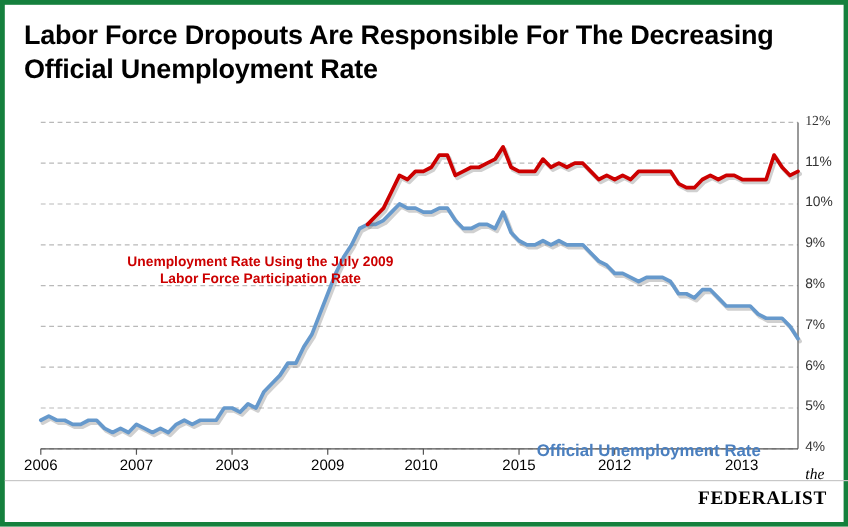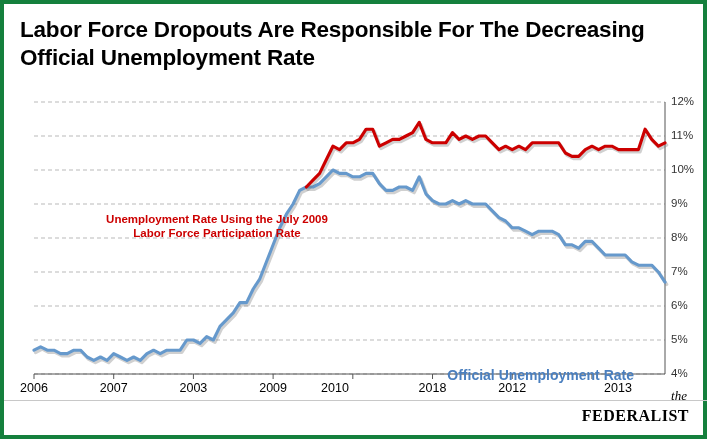--- a/index.html
+++ b/index.html
@@ -118,27 +118,27 @@
     <div id="ann-red">Unemployment Rate Using the July 2009 Labor Force Participation Rate</div>
     <div id="ann-blue">Official Unemployment Rate</div>
   <div class="ylab" style="left: 657px; top: 273px;">4%</div>
       <div class="ylab" style="left: 657px; top: 239px;">5%</div>
       <div class="ylab" style="left: 657px; top: 205px;">6%</div>
       <div class="ylab" style="left: 657px; top: 171px;">7%</div>
       <div class="ylab" style="left: 657px; top: 137px;">8%</div>
       <div class="ylab" style="left: 657px; top: 103px;">9%</div>
       <div class="ylab" style="left: 657px; top: 69px;">10%</div>
       <div class="ylab" style="left: 657px; top: 35px;">11%</div>
-      <div class="ylab" style="left: 657px; top: 1px;">12%</div>
+      <div class="ylab" style="left: 657px; top: 1px; font-family: Liberation Serif, serif;">12%</div>
       <div class="xlab" style="left: -10px; top: 287px; width: 60px;">2006</div>
       <div class="xlab" style="left: 69.7053px; top: 287px; width: 60px;">2007</div>
       <div class="xlab" style="left: 149.411px; top: 287px; width: 60px;">2003</div>
       <div class="xlab" style="left: 229.116px; top: 287px; width: 60px;">2009</div>
-      <div class="xlab" style="left: 291px; top: 287px; width: 60px;">2010</div>
-      <div class="xlab" style="left: 388.526px; top: 287px; width: 60px;">2018</div>
+      <div class="xlab" style="left: 307px; top: 287px; width: 60px;">2010</div>
+      <div class="xlab" style="left: 388.526px; top: 287px; width: 60px;">2015</div>
       <div class="xlab" style="left: 468.232px; top: 287px; width: 60px;">2012</div>
       <div class="xlab" style="left: 574px; top: 287px; width: 60px;">2013</div>
     </div>
 
   <div id="divider"></div>
 
 
   <div id="logo">
     <span class="the">the</span><br>
     <span class="fed">FEDERALIST</span>

